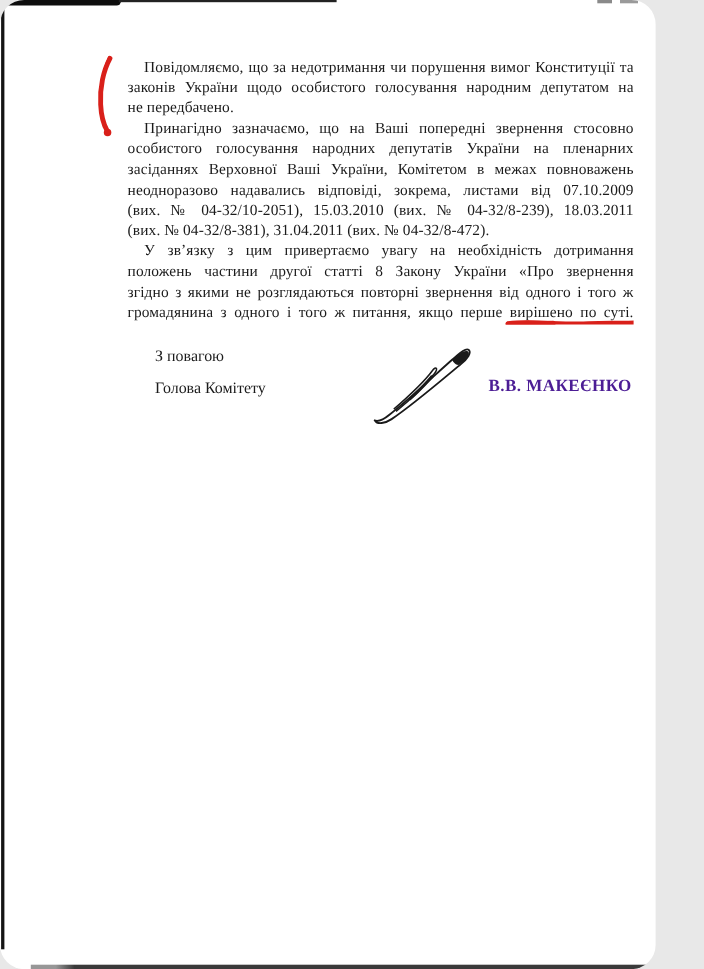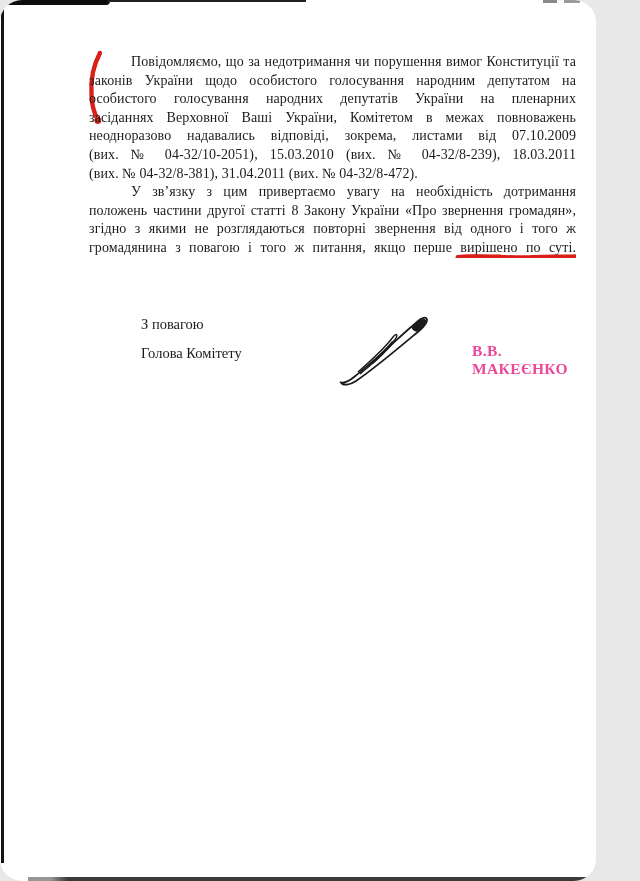--- a/index.html
+++ b/index.html
@@ -22,28 +22,29 @@
   .edge-bottom     { position:absolute; left:28px; right:0; bottom:0; height:4px;
                      background:linear-gradient(to right,#979797 0 4%,#3a3a3a 7% 100%); }
 
   
   .text-block { position:absolute; left:89px; top:53px; width:487px; font-size:14px; }
   .line {
     height: 18.6px; line-height: 18.6px;
     overflow: hidden;
     text-align: justify; text-align-last: justify;
     letter-spacing: 0.1px;
+    padding-left: 27px;
   }
   .line--indent { padding-left: 42px; }
   .line--last   { text-align-last: left; }
 
   
   .salutation   { position:absolute; left:141px; top:316px; font-size:14.5px;text-align:center; }
   .signer-title { position:absolute; left:141px; top:345px; font-size:14.5px;text-align:center; }
-  .signer-name  { position:absolute; left:444px; top:342px; font-size:15.5px; font-weight:bold; letter-spacing:0.4px; color:#ec4899;margin-left:28px; }
+  .signer-name  { position:absolute; left:444px; top:342px; font-size:15.5px; font-weight:bold; letter-spacing:0.4px; color:#4c1d95; }
   .signature    { position:absolute; left:332px; top:310px; width:104px; height:80px; }
 
   
   .margin-mark { position:absolute; left:86px; top:50px; width:20px; height:76px; }
   .underlined-phrase { position:relative; }
   .hand-underline {
     position:absolute; left:-5px; bottom:-7px;
     width:calc(100% + 11px); height:10px;
     overflow:visible;
   }
@@ -63,36 +64,38 @@
     <path d="M14,3 C8,14 4.5,30 5.5,45 C6,56 8,63 11.5,69" fill="none" stroke="#d9201a" stroke-width="4.4" stroke-linecap="round"></path>
     <circle cx="11.8" cy="70.5" r="3.4" fill="#d9201a"></circle>
     <path d="M13.5,2.5 C12,6 10.5,10 9.5,14" fill="none" stroke="#d9201a" stroke-width="3" stroke-linecap="round"></path>
   </svg>
 
   <div class="text-block">
 
     <div>
       <div class="line line--indent">Повідомляємо, що за недотримання чи порушення вимог Конституції та</div>
       <div class="line">законів України щодо особистого голосування народним депутатом на</div>
+      <div class="line line--last">не передбачено.</div>
     </div>
 
     <div>
+      <div class="line line--indent">Принагідно зазначаємо, що на Ваші попередні звернення стосовно</div>
       <div class="line">особистого голосування народних депутатів України на пленарних</div>
       <div class="line">засіданнях Верховної Ваші України, Комітетом в межах повноважень</div>
       <div class="line">неодноразово надавались відповіді, зокрема, листами від 07.10.2009</div>
       <div class="line">(вих. № 04-32/10-2051), 15.03.2010 (вих. № 04-32/8-239), 18.03.2011</div>
       <div class="line line--last">(вих. № 04-32/8-381), 31.04.2011 (вих. № 04-32/8-472).</div>
     </div>
 
     <div>
       <div class="line line--indent">У зв’язку з цим привертаємо увагу на необхідність дотримання</div>
       <div class="line">положень частини другої статті 8 Закону України «Про звернення громадян»,</div>
       <div class="line">згідно з якими не розглядаються повторні звернення від одного і того ж</div>
       <div class="line">
-        <span>громадянина з повагою і того ж питання, якщо перше </span><span class="underlined-phrase"><span>вирішено по суті.</span><svg class="hand-underline" viewBox="0 0 130 10" preserveAspectRatio="none">
+        <span>громадянина з одного і того ж питання, якщо перше </span><span class="underlined-phrase"><span>вирішено по суті.</span><svg class="hand-underline" viewBox="0 0 130 10" preserveAspectRatio="none">
               <path d="M3,5.2 C25,2.4 55,6.6 80,5.2 C100,4 118,5.4 127,4.2" fill="none" stroke="#d9201a" stroke-width="4.2" stroke-linecap="round"></path>
               <path d="M3,5.8 C15,4.2 30,5.8 46,5" fill="none" stroke="#d9201a" stroke-width="5" stroke-linecap="round"></path>
             </svg></span>
       </div>
     </div>
 
   </div>
 
   <div class="salutation">З повагою</div>
   <div class="signer-title">Голова Комітету</div>

